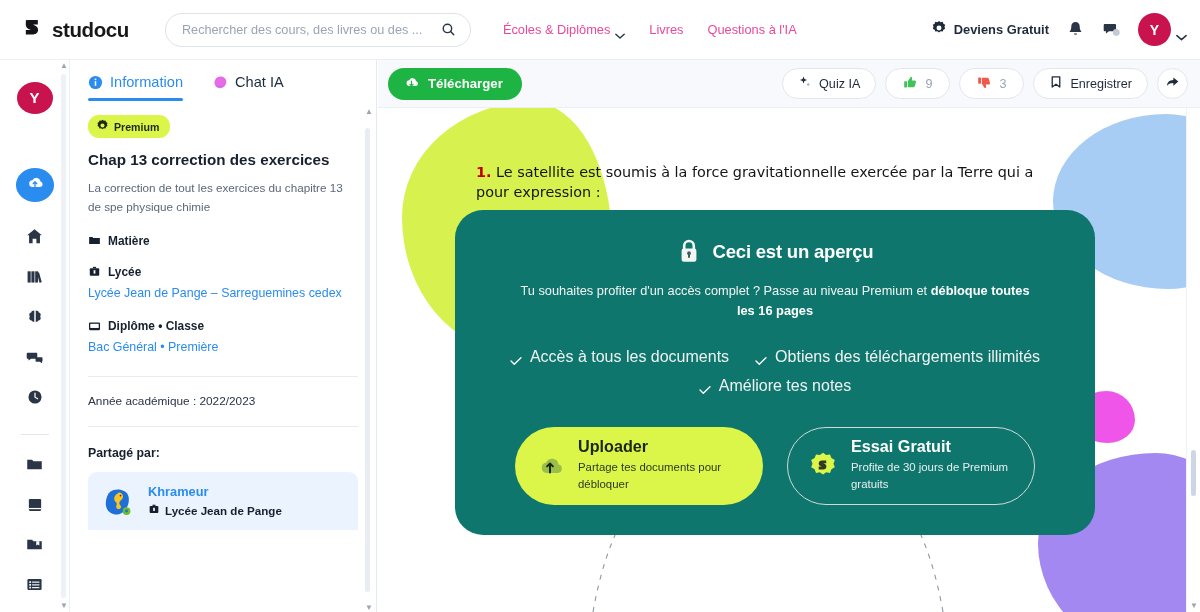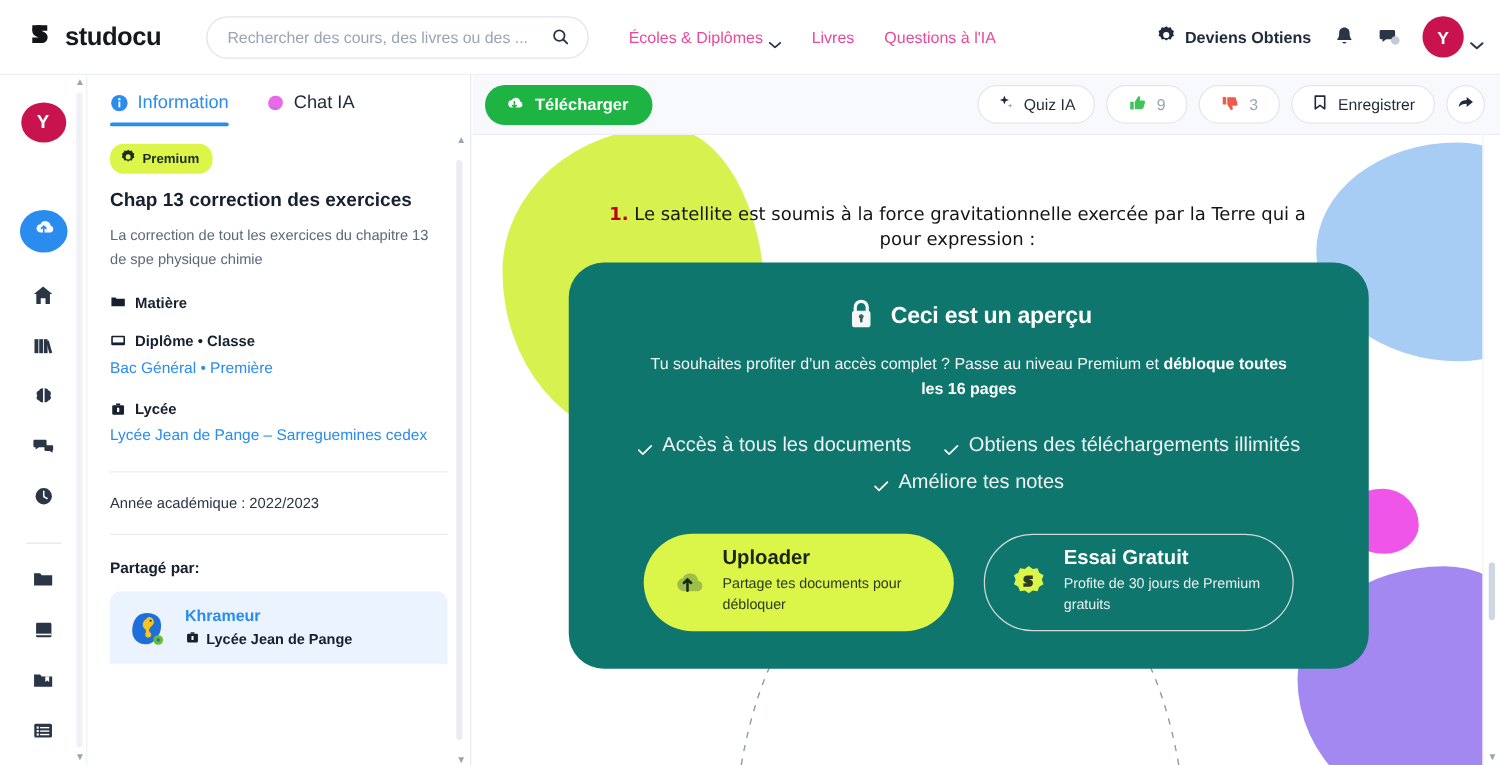--- a/index.html
+++ b/index.html
@@ -177,21 +177,20 @@
 
   .page {
     position: absolute; top: 48px; left: 0; right: 0; bottom: 0;
     background: #ffffff; overflow: hidden;
   }
   .blob { position: absolute; }
   .doc-text {
     position: absolute; left: 98px; top: 54px; width: 580px;
     font-size: 14.4px; color: #141414; line-height: 1.42;
     font-family: "DejaVu Sans", sans-serif;
-    text-align: center;
   }
   .doc-text .num { color: #c00000; font-weight: bold; }
   .formula {
     position: absolute; left: 98px; top: 106px;
     font-family: "DejaVu Serif", serif; color: #141414;
   }
   .frac { display: inline-block; text-align: center; vertical-align: middle; margin: 0 5px; }
   .frac .top { font-size: 14px; font-style: italic; padding: 0 6px 1px; }
   .frac .bot { font-size: 14px; font-style: italic; border-top: 1px solid #141414; padding: 1px 6px 0; }
   .vec { position: relative; display:inline-block; font-style: italic; font-size: 17px; }
@@ -290,21 +289,21 @@
     </div>
 
     <div class="header-right">
       <div class="premium-link">
         <span>
           <svg viewBox="0 0 20 20" width="16" height="16">
             <path d="M10 1.2 l2.1 1.5 2.5-.4 .9 2.4 2.2 1.3 -.8 2.4 .8 2.4 -2.2 1.3 -.9 2.4 -2.5-.4 -2.1 1.5 -2.1-1.5 -2.5 .4 -.9-2.4 -2.2-1.3 .8-2.4 -.8-2.4 2.2-1.3 .9-2.4 2.5 .4z" fill="#1f2b3c"></path>
             <circle cx="10" cy="10" r="3.1" fill="#fff"></circle>
           </svg>
         </span>
-        <span>Deviens Obtiens</span>
+        <span>Deviens Gratuit</span>
       </div>
       <span class="hicon">
         <svg viewBox="0 0 20 20" width="19" height="19">
           <path d="M10 2.2c-2.6 0-4.4 2-4.4 4.5 0 3.6-1.1 4.6-1.6 5.2-.2.3 0 .8.4.8h11.2c.4 0 .6-.5.4-.8-.5-.6-1.6-1.6-1.6-5.2 0-2.5-1.8-4.5-4.4-4.5z" fill="#2a3546"></path>
           <path d="M8.2 14.3a1.9 1.9 0 0 0 3.6 0z" fill="#2a3546"></path>
         </svg>
       </span>
       <span class="hicon">
         <svg viewBox="0 0 20 20" width="19" height="19">
           <path d="M3 4.2h10.6c.7 0 1.2.5 1.2 1.2v5.3c0 .7-.5 1.2-1.2 1.2H7.3L4.2 14.3v-2.4H3c-.7 0-1.2-.5-1.2-1.2V5.4c0-.7.5-1.2 1.2-1.2z" fill="#2a3546"></path>
@@ -472,42 +471,42 @@
           </span>
           <span>Matière</span>
         </div>
       </div>
 
       
       <div class="meta-block">
         <div class="meta-head">
           <span class="meta-ic">
             <svg viewBox="0 0 16 16" width="13" height="13">
-                <rect x="1.2" y="3.1" width="13.6" height="9.4" rx="1.3" fill="#16202e"></rect>
-                <rect x="2.8" y="4.7" width="10.4" height="5.1" fill="#fff"></rect>
+                <path d="M6 2.3h4v1.6H6z" fill="#16202e"></path>
+                <rect x="2.2" y="3.9" width="11.6" height="9.3" rx="1.2" fill="#16202e"></rect>
+                <rect x="6.9" y="6.4" width="2.2" height="4.2" fill="#fff"></rect>
               </svg>
           </span>
-          <span>Diplôme • Classe</span>
-        </div>
-        <div class="meta-link">Bac Général • Première</div>
+          <span>Lycée</span>
+        </div>
+        <div class="meta-link">Lycée Jean de Pange – Sarreguemines cedex</div>
       </div>
 
       
       <div class="meta-block">
         <div class="meta-head">
           <span class="meta-ic">
             <svg viewBox="0 0 16 16" width="13" height="13">
-                <path d="M6 2.3h4v1.6H6z" fill="#16202e"></path>
-                <rect x="2.2" y="3.9" width="11.6" height="9.3" rx="1.2" fill="#16202e"></rect>
-                <rect x="6.9" y="6.4" width="2.2" height="4.2" fill="#fff"></rect>
+                <rect x="1.2" y="3.1" width="13.6" height="9.4" rx="1.3" fill="#16202e"></rect>
+                <rect x="2.8" y="4.7" width="10.4" height="5.1" fill="#fff"></rect>
               </svg>
           </span>
-          <span>Lycée</span>
-        </div>
-        <div class="meta-link">Lycée Jean de Pange – Sarreguemines cedex</div>
+          <span>Diplôme • Classe</span>
+        </div>
+        <div class="meta-link">Bac Général • Première</div>
       </div>
 
       <div class="divider"></div>
       <div class="acad">Année académique : 2022/2023</div>
       <div class="divider" style="margin-top:18px;"></div>
 
       <div class="shared-label">Partagé par:</div>
 
       <div class="shared-card">
         <span class="shared-av">

